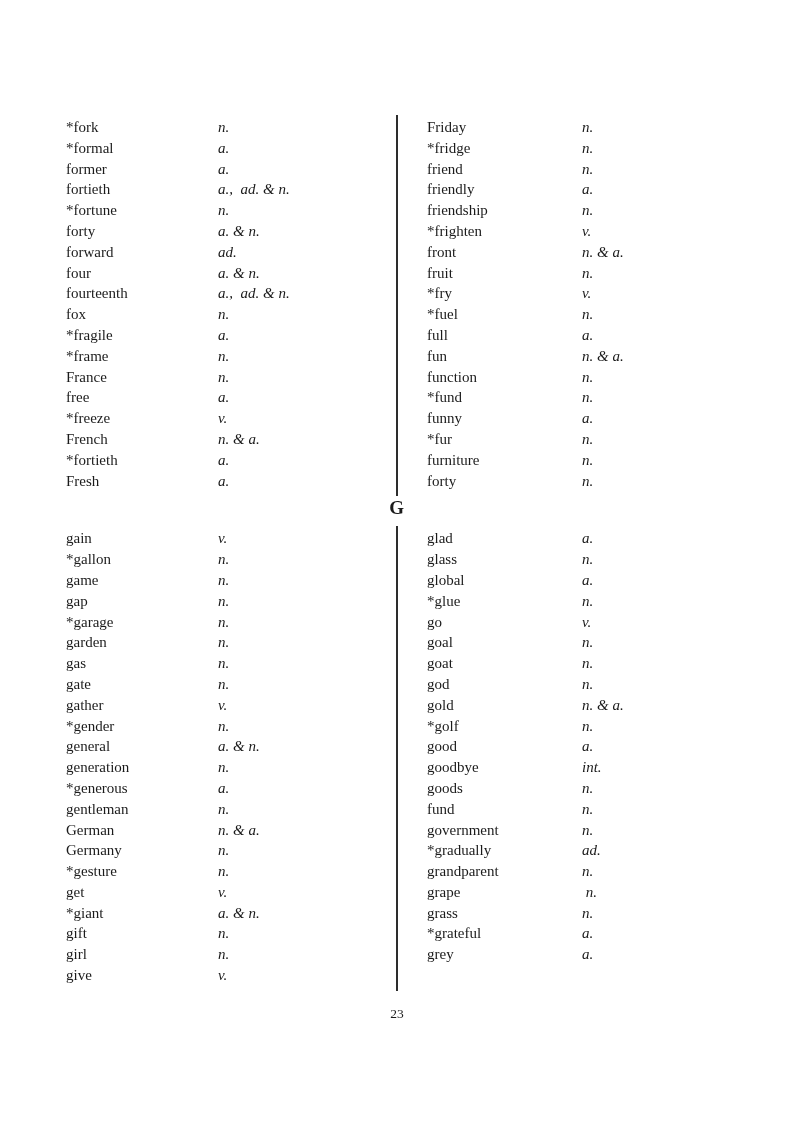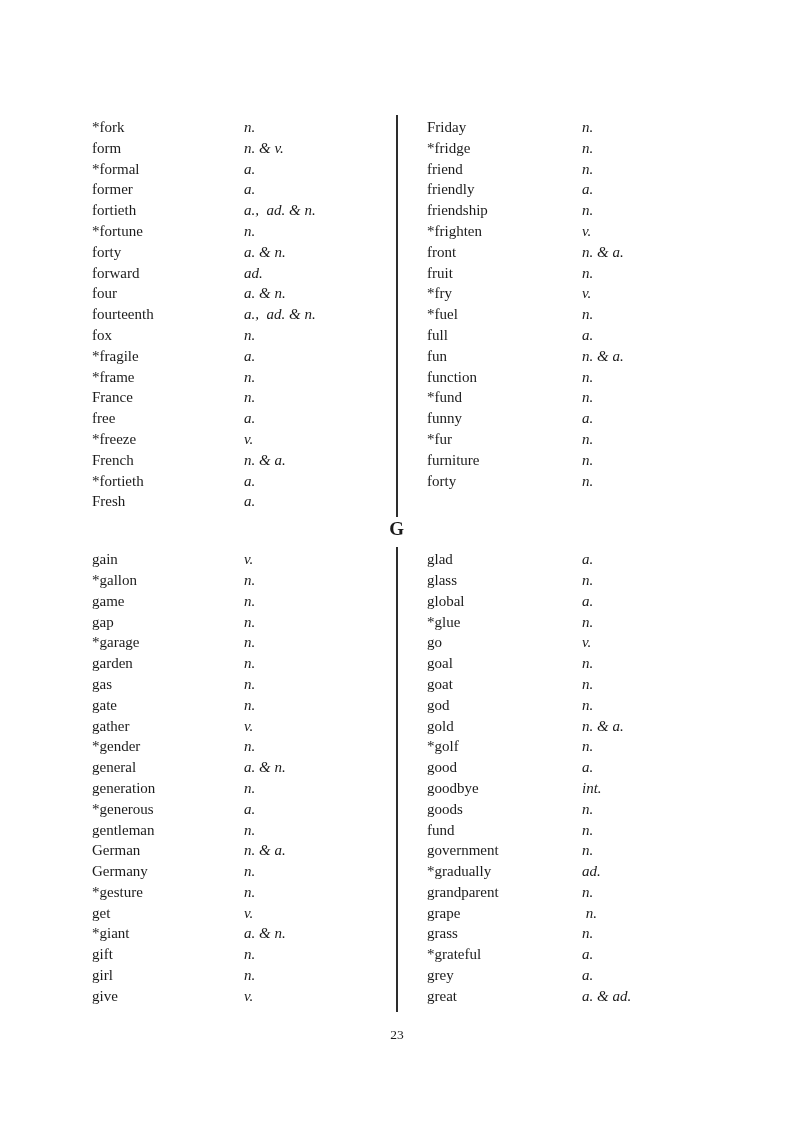--- a/index.html
+++ b/index.html
@@ -29,21 +29,21 @@
     bottom: -5px;
     width: 1.5px;
     background: #2d2d2d;
   }
   .col {
     width: 397px;
     box-sizing: border-box;
     font-size: 15px;
     line-height: 20.8px;
   }
-  .col-left  { padding-left: 92px; }
+  .col-left  { padding-left: 66px; }
   .col-right { padding-left: 30px; }
   .entry { display: flex; }
   .word {
     flex: none;
     white-space: pre-wrap;
   }
   .col-left  .word { width: 152px; }
   .col-right .word { width: 155px; }
   .pos {
     font-style: italic;
@@ -71,24 +71,20 @@
 <div class="page">
 
   <section class="word-section section-f">
     <div class="divider"></div>
     <div class="col col-left">
         <div class="entry">
           <span class="word">*fork</span>
           <span class="pos">n.</span>
         </div>
         <div class="entry">
-          <span class="word">form</span>
-          <span class="pos">n. &amp; v.</span>
-        </div>
-        <div class="entry">
           <span class="word">*formal</span>
           <span class="pos">a.</span>
         </div>
         <div class="entry">
           <span class="word">former</span>
           <span class="pos">a.</span>
         </div>
         <div class="entry">
           <span class="word">fortieth</span>
           <span class="pos">a.,  ad. &amp; n.</span>
@@ -398,22 +394,18 @@
           <span class="pos">n.</span>
         </div>
         <div class="entry">
           <span class="word">*grateful</span>
           <span class="pos">a.</span>
         </div>
         <div class="entry">
           <span class="word">grey</span>
           <span class="pos">a.</span>
         </div>
-        <div class="entry">
-          <span class="word">great</span>
-          <span class="pos">a. &amp; ad.</span>
-        </div>
       </div>
   </section>
 
   <footer class="page-number">23</footer>
 
 </div>
 
 </body></html>

